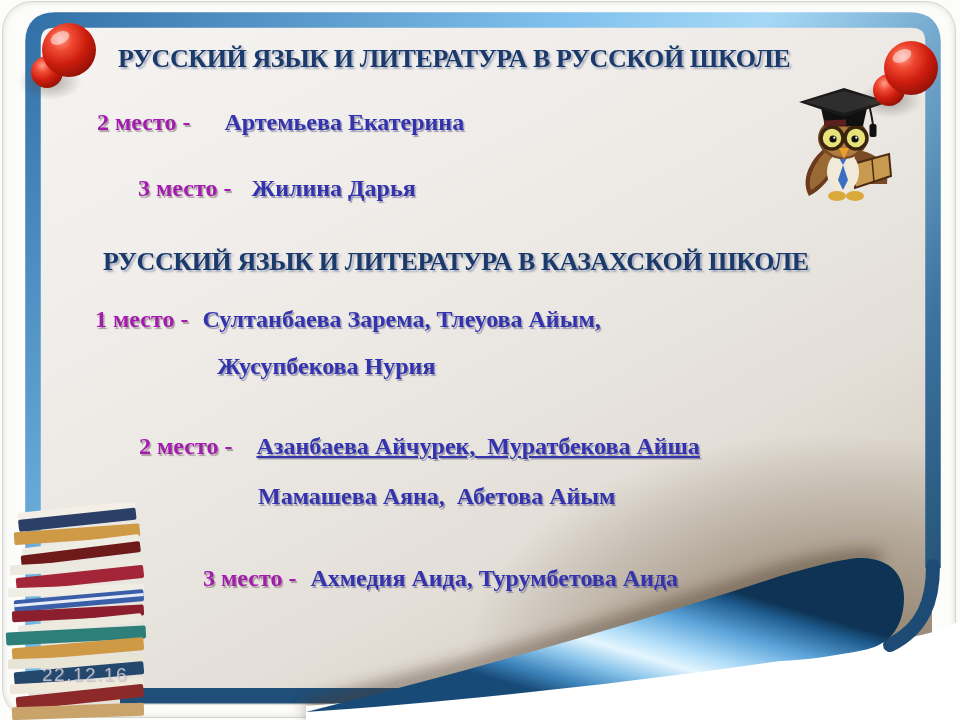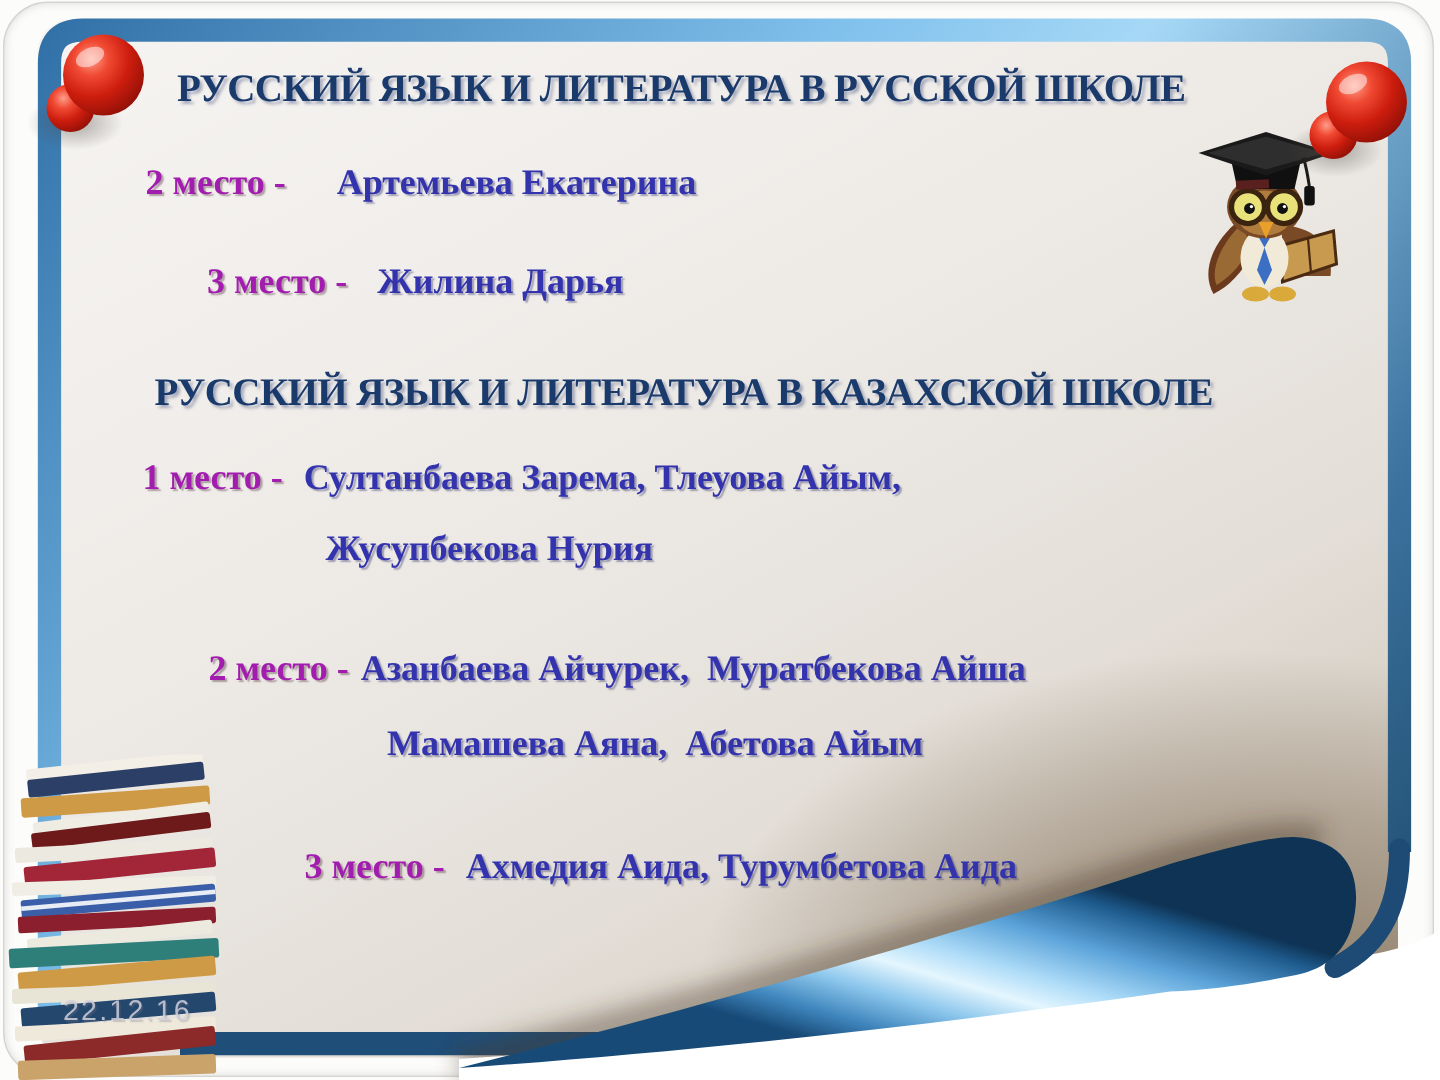--- a/index.html
+++ b/index.html
@@ -18,21 +18,21 @@
          text-shadow:2px 2px 2px rgba(105,115,150,.55);}
   .place{color:#a21caf;text-shadow:1.5px 1.5px 1px rgba(90,60,70,.45);}
   .names{color:#3333ae;text-shadow:1.5px 1.5px 1px rgba(60,60,110,.45);}
   .row{font-size:24px;}
   #t1{left:118px;top:43px;}
   #t2{left:103px;top:246px;}
   #r2{left:97px;top:108px;}   #r2 .names{margin-left:34px;}
   #r3{left:138px;top:174px;text-align:right;}  #r3 .names{margin-left:20px;}
   #k1{left:95px;top:305px;}   #k1 .names{margin-left:14px;}
   #k1b{left:202px;top:352px;margin-left:15px;}
-  #k2{left:139px;top:432px;}  #k2 .names{margin-left:8px;}
+  #k2{left:139px;top:432px;}  #k2 .names{margin-left:24px;text-decoration:underline;}
   #k2b{left:258px;top:482px;}
   #k3{left:203px;top:564px;}  #k3 .names{margin-left:14px;}
   #k3b{left:313px;top:608px;}
   
   #overlay{position:absolute;left:0;top:0;width:960px;height:720px;z-index:4;pointer-events:none;}
   
   .deco{position:absolute;pointer-events:none;}
   #books{left:0px;top:503px;width:160px;height:217px;z-index:6;}
   #owl{left:797px;top:86px;width:96px;height:118px;z-index:5;}
   #pin-left{left:16px;top:12px;width:96px;height:100px;z-index:7;}

